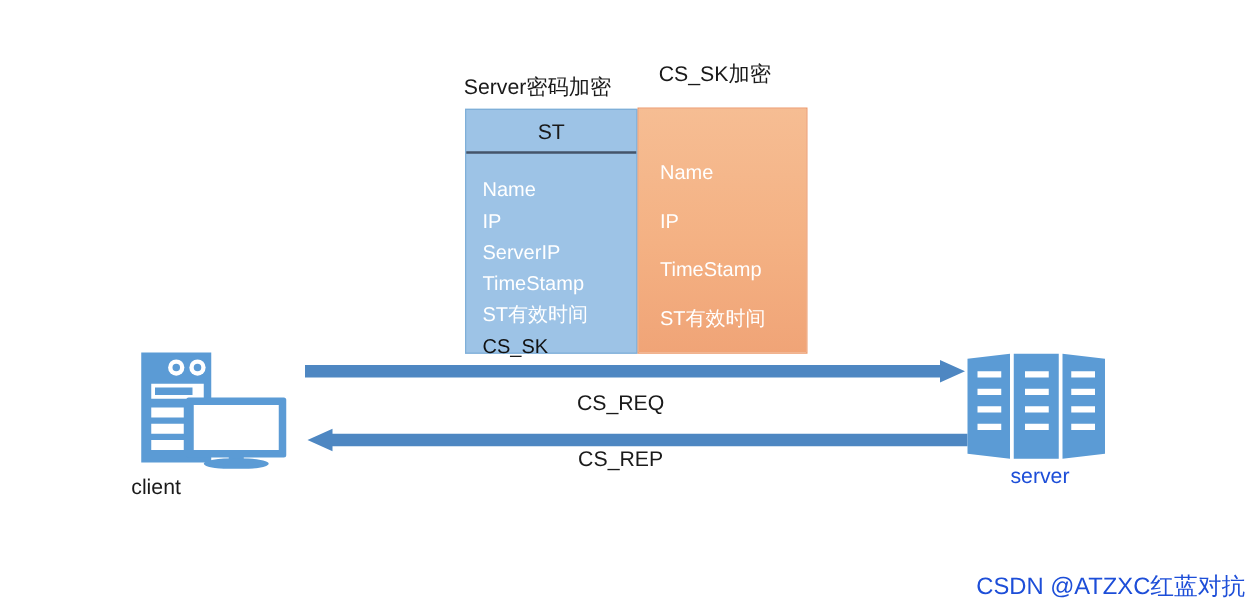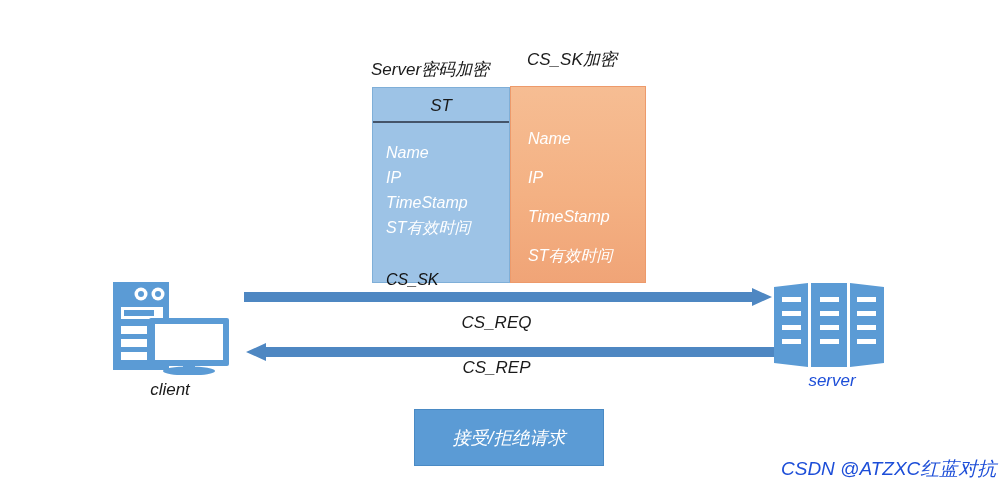--- a/index.html
+++ b/index.html
@@ -9,21 +9,20 @@
   }
   body {
     font-family: "Liberation Sans", "DejaVu Sans", sans-serif;
   }
   #canvas {
     position: relative;
     width: 999px;
     height: 489px;
     background: #ffffff;
     overflow: hidden;
-    font-style: italic;
   }
 
   
   .caption {
     position: absolute;
     font-size: 17px;
     color: #1a1a1a;
     white-space: nowrap;
     letter-spacing: 0px;
   }
@@ -63,21 +62,20 @@
     right: 4px;
   }
   .st-field {
     font-size: 16px;
     line-height: 25px;
     color: #ffffff;
     white-space: nowrap;
   }
   .st-field.emph {
     color: #111111;
-    margin-top: 27px;
   }
 
   #sk-box {
     left: 510px;
     top: 86px;
     width: 136px;
     height: 197px;
     background: linear-gradient(180deg, #F6BD93 0%, #F4B183 55%, #F0A477 100%);
     border: 1px solid #ED9A6B;
   }
@@ -123,21 +121,20 @@
     left: 105px;
     top: 280px;
     width: 130px;
     height: 95px;
   }
   #client-caption {
     position: absolute;
     left: 105px;
     top: 380px;
     width: 130px;
-    text-align: center;
     font-size: 17px;
     color: #1a1a1a;
   }
 
   
   #server-icon {
     position: absolute;
     left: 772px;
     top: 281px;
     width: 120px;
@@ -190,20 +187,21 @@
 
   <div class="caption" id="caption-server-pwd">Server密码加密</div>
 
   <div class="caption" id="caption-cs-sk">CS_SK加密</div>
 
   <div class="ticket-box" id="st-box">
     <div id="st-title">ST</div>
     <div id="st-fields">
       <div class="st-field">Name</div>
       <div class="st-field">IP</div>
+      <div class="st-field">ServerIP</div>
       <div class="st-field">TimeStamp</div>
       <div class="st-field">ST有效时间</div>
       <div class="st-field emph">CS_SK</div>
     </div>
   </div>
 
   <div class="ticket-box" id="sk-box">
     <div id="sk-fields">
       <div class="sk-field">Name</div>
       <div class="sk-field">IP</div>
@@ -262,19 +260,16 @@
     <rect x="48" y="58" width="19" height="5" fill="#ffffff"></rect>
 
     <polygon points="78,2 112,6 112,82 78,86" fill="#5B9BD5"></polygon>
     <rect x="85" y="16" width="19" height="5" fill="#ffffff"></rect>
     <rect x="85" y="30" width="19" height="5" fill="#ffffff"></rect>
     <rect x="85" y="44" width="19" height="5" fill="#ffffff"></rect>
     <rect x="85" y="58" width="19" height="5" fill="#ffffff"></rect>
   </svg>
   <div id="server-caption">server</div>
 
-  <div id="decision-box">
-    <span id="decision-text">接受/拒绝请求</span>
-  </div>
 
   <div id="watermark">CSDN @ATZXC红蓝对抗</div>
 
 </div>
 
 </body></html>

